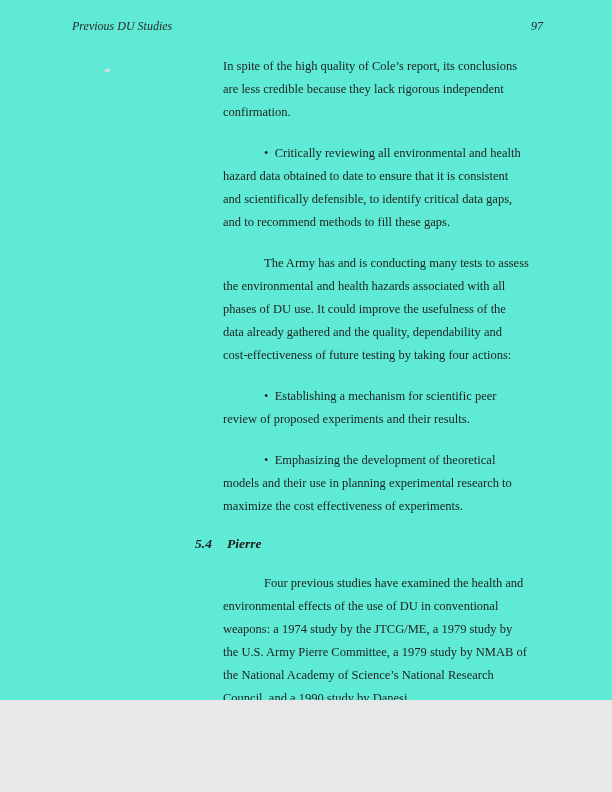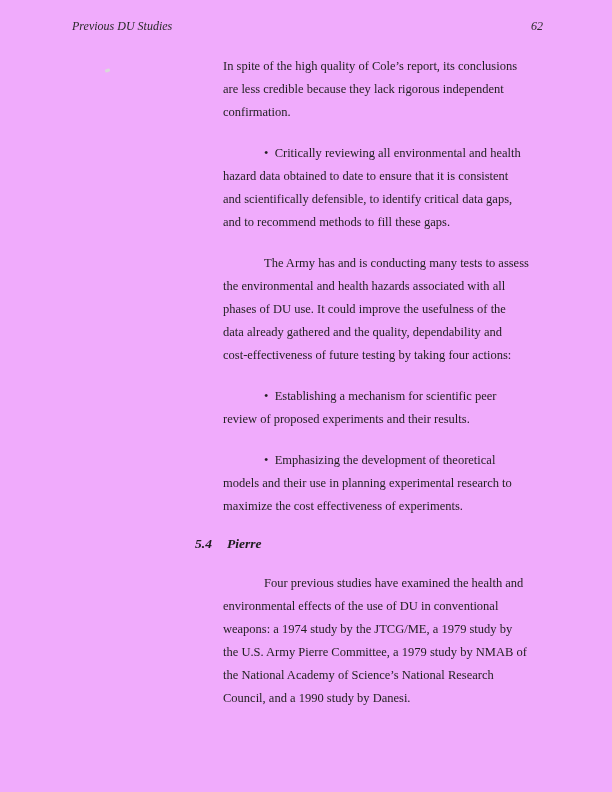--- a/index.html
+++ b/index.html
@@ -3,22 +3,22 @@
 <meta charset="utf-8">
 <style>
   html, body {
     margin: 0;
     padding: 0;
     background: #e8e8e8;
   }
   .page {
     position: relative;
     width: 612px;
-    height: 792px;
-    background: #f0abfc;
+    height: 700px;
+    background: #5eead4;
     font-family: "Liberation Serif", serif;
     color: #1f1f1f;
     overflow: hidden;
     box-sizing: border-box;
   }
   
   .page-header {
     position: absolute;
     top: 19px;
     left: 72px;
@@ -73,21 +73,21 @@
     flex: 0 0 32px;
   }
 </style>
 </head>
 <body>
 
 <div class="page">
 
   <header class="page-header">
     <span class="running-head">Previous DU Studies</span>
-    <span class="page-number">62</span>
+    <span class="page-number">97</span>
   </header>
 
   <div class="scan-artifact"></div>
 
   <main class="body-column">
 
     <p class="para">In spite of the high quality of Cole’s report, its conclusions
 are less credible because they lack rigorous independent
 confirmation.</p>
 

